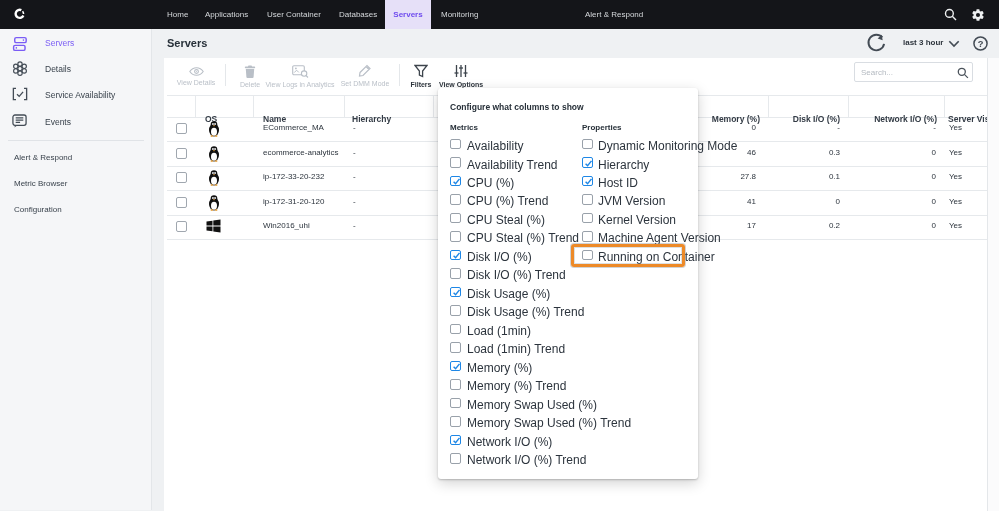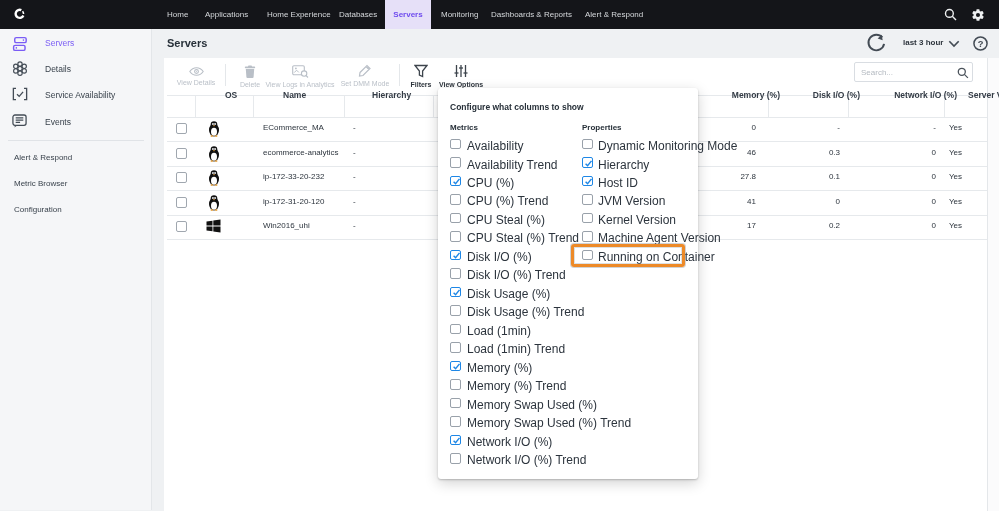--- a/index.html
+++ b/index.html
@@ -26,21 +26,21 @@
 .tbtn .lbl { font-size:7px; margin-top:2.5px; white-space:nowrap; }
 .dis { color:#b9bfc7; }
 .ena { color:#3d444c; }
 .tsep { position:absolute; top:64px; width:1px; height:22px; background:#e4e7ea; }
 
 #search { position:absolute; left:854px; top:62px; width:119px; height:20px; border:1px solid #d9dde2; border-radius:2px; background:#fff; }
 #search span { position:absolute; left:6px; top:5px; font-size:8px; color:#b4bac1; }
 
 .hline { position:absolute; height:1px; background:#e6e9ec; left:167px; width:820px; }
 .vline { position:absolute; width:1px; background:#e6e9ec; top:96px; height:21px; }
-.th { position:absolute; top:90px; font-size:8.5px; font-weight:bold; color:#333b45;margin-left:20px; }
+.th { position:absolute; top:114px; font-size:8.5px; font-weight:bold; color:#333b45; }
 .cell { position:absolute; font-size:8px; color:#2c343d; }
 .num { text-align:right; }
 .cb { position:absolute; left:176px; width:10.5px; height:10.5px; border:1.2px solid #a0a7af; border-radius:2px; background:#fff; }
 
 #popup { position:absolute; left:438px; top:88px; width:260px; height:391px; background:#fff; border-radius:3px; box-shadow:0 1px 2px rgba(0,0,0,.22), 0 4px 14px rgba(0,0,0,.18); }
 #popup h1 { position:absolute; left:12px; top:14px; font-size:8.5px; font-weight:bold; color:#273039; }
 .colhead { position:absolute; top:35px; font-size:8px; font-weight:bold; color:#273039; }
 .pcb { position:absolute; width:10.5px; height:10.5px; border:1.2px solid #99a1aa; border-radius:2px; background:#fff; }
 .pcb.on { border-color:#1e87e6; }
 .ptxt { position:absolute; left:17px; top:0px; font-size:12px; color:#2c343d; white-space:nowrap; }
@@ -50,27 +50,26 @@
 </head>
 <body>
 
 <div id="topbar">
   <svg class="abs" style="left:14px;top:8px" width="11" height="12" viewBox="0 0 12 12">
       <path d="M8.0 1.8 A4.4 4.4 0 1 0 10.2 7.6" fill="none" stroke="#fff" stroke-width="2.6"></path>
       <path d="M9.3 2.9 A4.4 4.4 0 0 1 10.4 5.9" fill="none" stroke="#fff" stroke-width="1.7"></path>
     </svg>
   <div class="nav" style="left:167px">Home</div>
   <div class="nav" style="left:205px">Applications</div>
-  <div class="nav" style="left:267px">Home Experience</div>
+  <div class="nav" style="left:267px">User Container</div>
   <div class="nav" style="left:339px">Databases</div>
   <div id="tab-active">
       <span>Servers</span>
     </div>
   <div class="nav" style="left:441px">Monitoring</div>
-  <div class="nav" style="left:491px">Dashboards &amp; Reports</div>
   <div class="nav" style="left:585px">Alert &amp; Respond</div>
   <svg class="abs" style="left:944px;top:8px" width="13" height="13" viewBox="0 0 13 13">
       <circle cx="5.4" cy="5.4" r="3.9" fill="none" stroke="#eef0f1" stroke-width="1.4"></circle>
       <line x1="8.3" y1="8.3" x2="12" y2="12" stroke="#eef0f1" stroke-width="1.4"></line>
     </svg>
   <svg class="abs" style="left:971px;top:8px" width="14" height="14" viewBox="0 0 24 24">
       <path fill="#eef0f1" d="M19.4 13c.04-.32.06-.66.06-1s-.02-.68-.07-1l2.1-1.65c.2-.15.24-.42.12-.64l-2-3.46c-.12-.22-.39-.3-.61-.22l-2.49 1c-.52-.4-1.08-.73-1.69-.98l-.38-2.65A.49.49 0 0 0 14 2h-4c-.25 0-.46.18-.49.42l-.38 2.65c-.61.25-1.17.59-1.69.98l-2.49-1c-.23-.09-.49 0-.61.22l-2 3.46c-.13.22-.07.49.12.64L4.56 11c-.05.32-.08.66-.08 1s.03.68.07 1l-2.1 1.65c-.2.15-.25.42-.12.64l2 3.46c.12.22.39.3.61.22l2.49-1c.52.4 1.08.73 1.69.98l.38 2.65c.03.24.24.42.49.42h4c.25 0 .46-.18.49-.42l.38-2.65c.61-.25 1.17-.59 1.69-.98l2.49 1c.23.09.49 0 .61-.22l2-3.46c.12-.22.07-.49-.12-.64L19.4 13zM12 15.5a3.5 3.5 0 1 1 0-7 3.5 3.5 0 0 1 0 7z"></path>
     </svg>
 </div>
 

